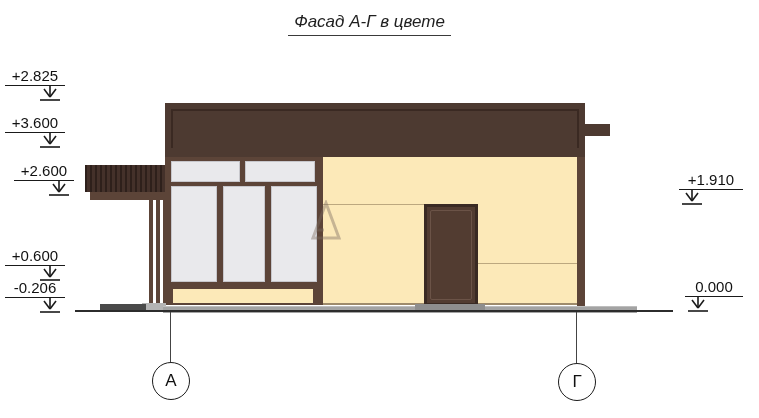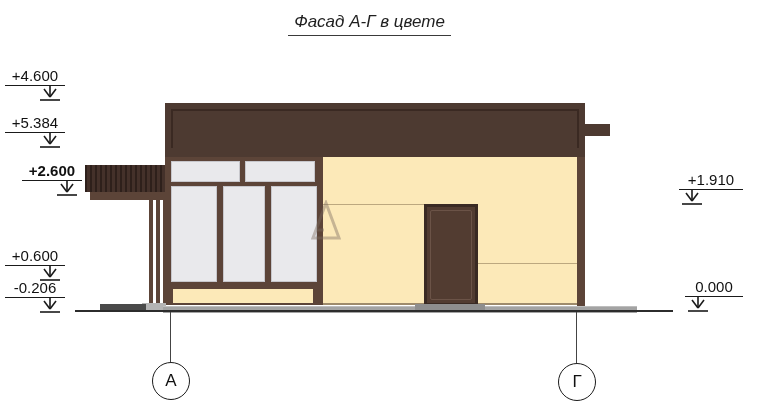--- a/index.html
+++ b/index.html
@@ -49,38 +49,38 @@
 </head>
 <body>
 
 <div class="canvas">
 
   <div class="title">
     <span class="t">Фасад А-Г в цвете</span>
   </div>
 
   <div class="elev-mark left" style="top:67px;left:5px;">
-    <span class="val">+4.600</span>
+    <span class="val">+2.825</span>
     <svg width="26" height="19" viewBox="0 0 26 19">
       <line x1="13" y1="0" x2="13" y2="12"></line>
         <line x1="7" y1="4" x2="13" y2="12"></line>
       <line x1="19" y1="4" x2="13" y2="12"></line>
         <line x1="3" y1="15" x2="23" y2="15"></line>
     </svg>
   </div>
   <div class="elev-mark left" style="top:114px;left:5px;">
-    <span class="val">+5.384</span>
+    <span class="val">+3.600</span>
     <svg width="26" height="19" viewBox="0 0 26 19">
       <line x1="13" y1="0" x2="13" y2="12"></line>
         <line x1="7" y1="4" x2="13" y2="12"></line>
       <line x1="19" y1="4" x2="13" y2="12"></line>
         <line x1="3" y1="15" x2="23" y2="15"></line>
     </svg>
   </div>
-  <div class="elev-mark left" style="top:162px;left:22px;font-weight:bold;">
+  <div class="elev-mark left" style="top:162px;left:14px;">
     <span class="val">+2.600</span>
     <svg width="26" height="19" viewBox="0 0 26 19">
       <line x1="13" y1="0" x2="13" y2="12"></line>
         <line x1="7" y1="4" x2="13" y2="12"></line>
       <line x1="19" y1="4" x2="13" y2="12"></line>
         <line x1="3" y1="15" x2="23" y2="15"></line>
     </svg>
   </div>
   <div class="elev-mark left" style="top:247px;left:5px;">
     <span class="val">+0.600</span>

